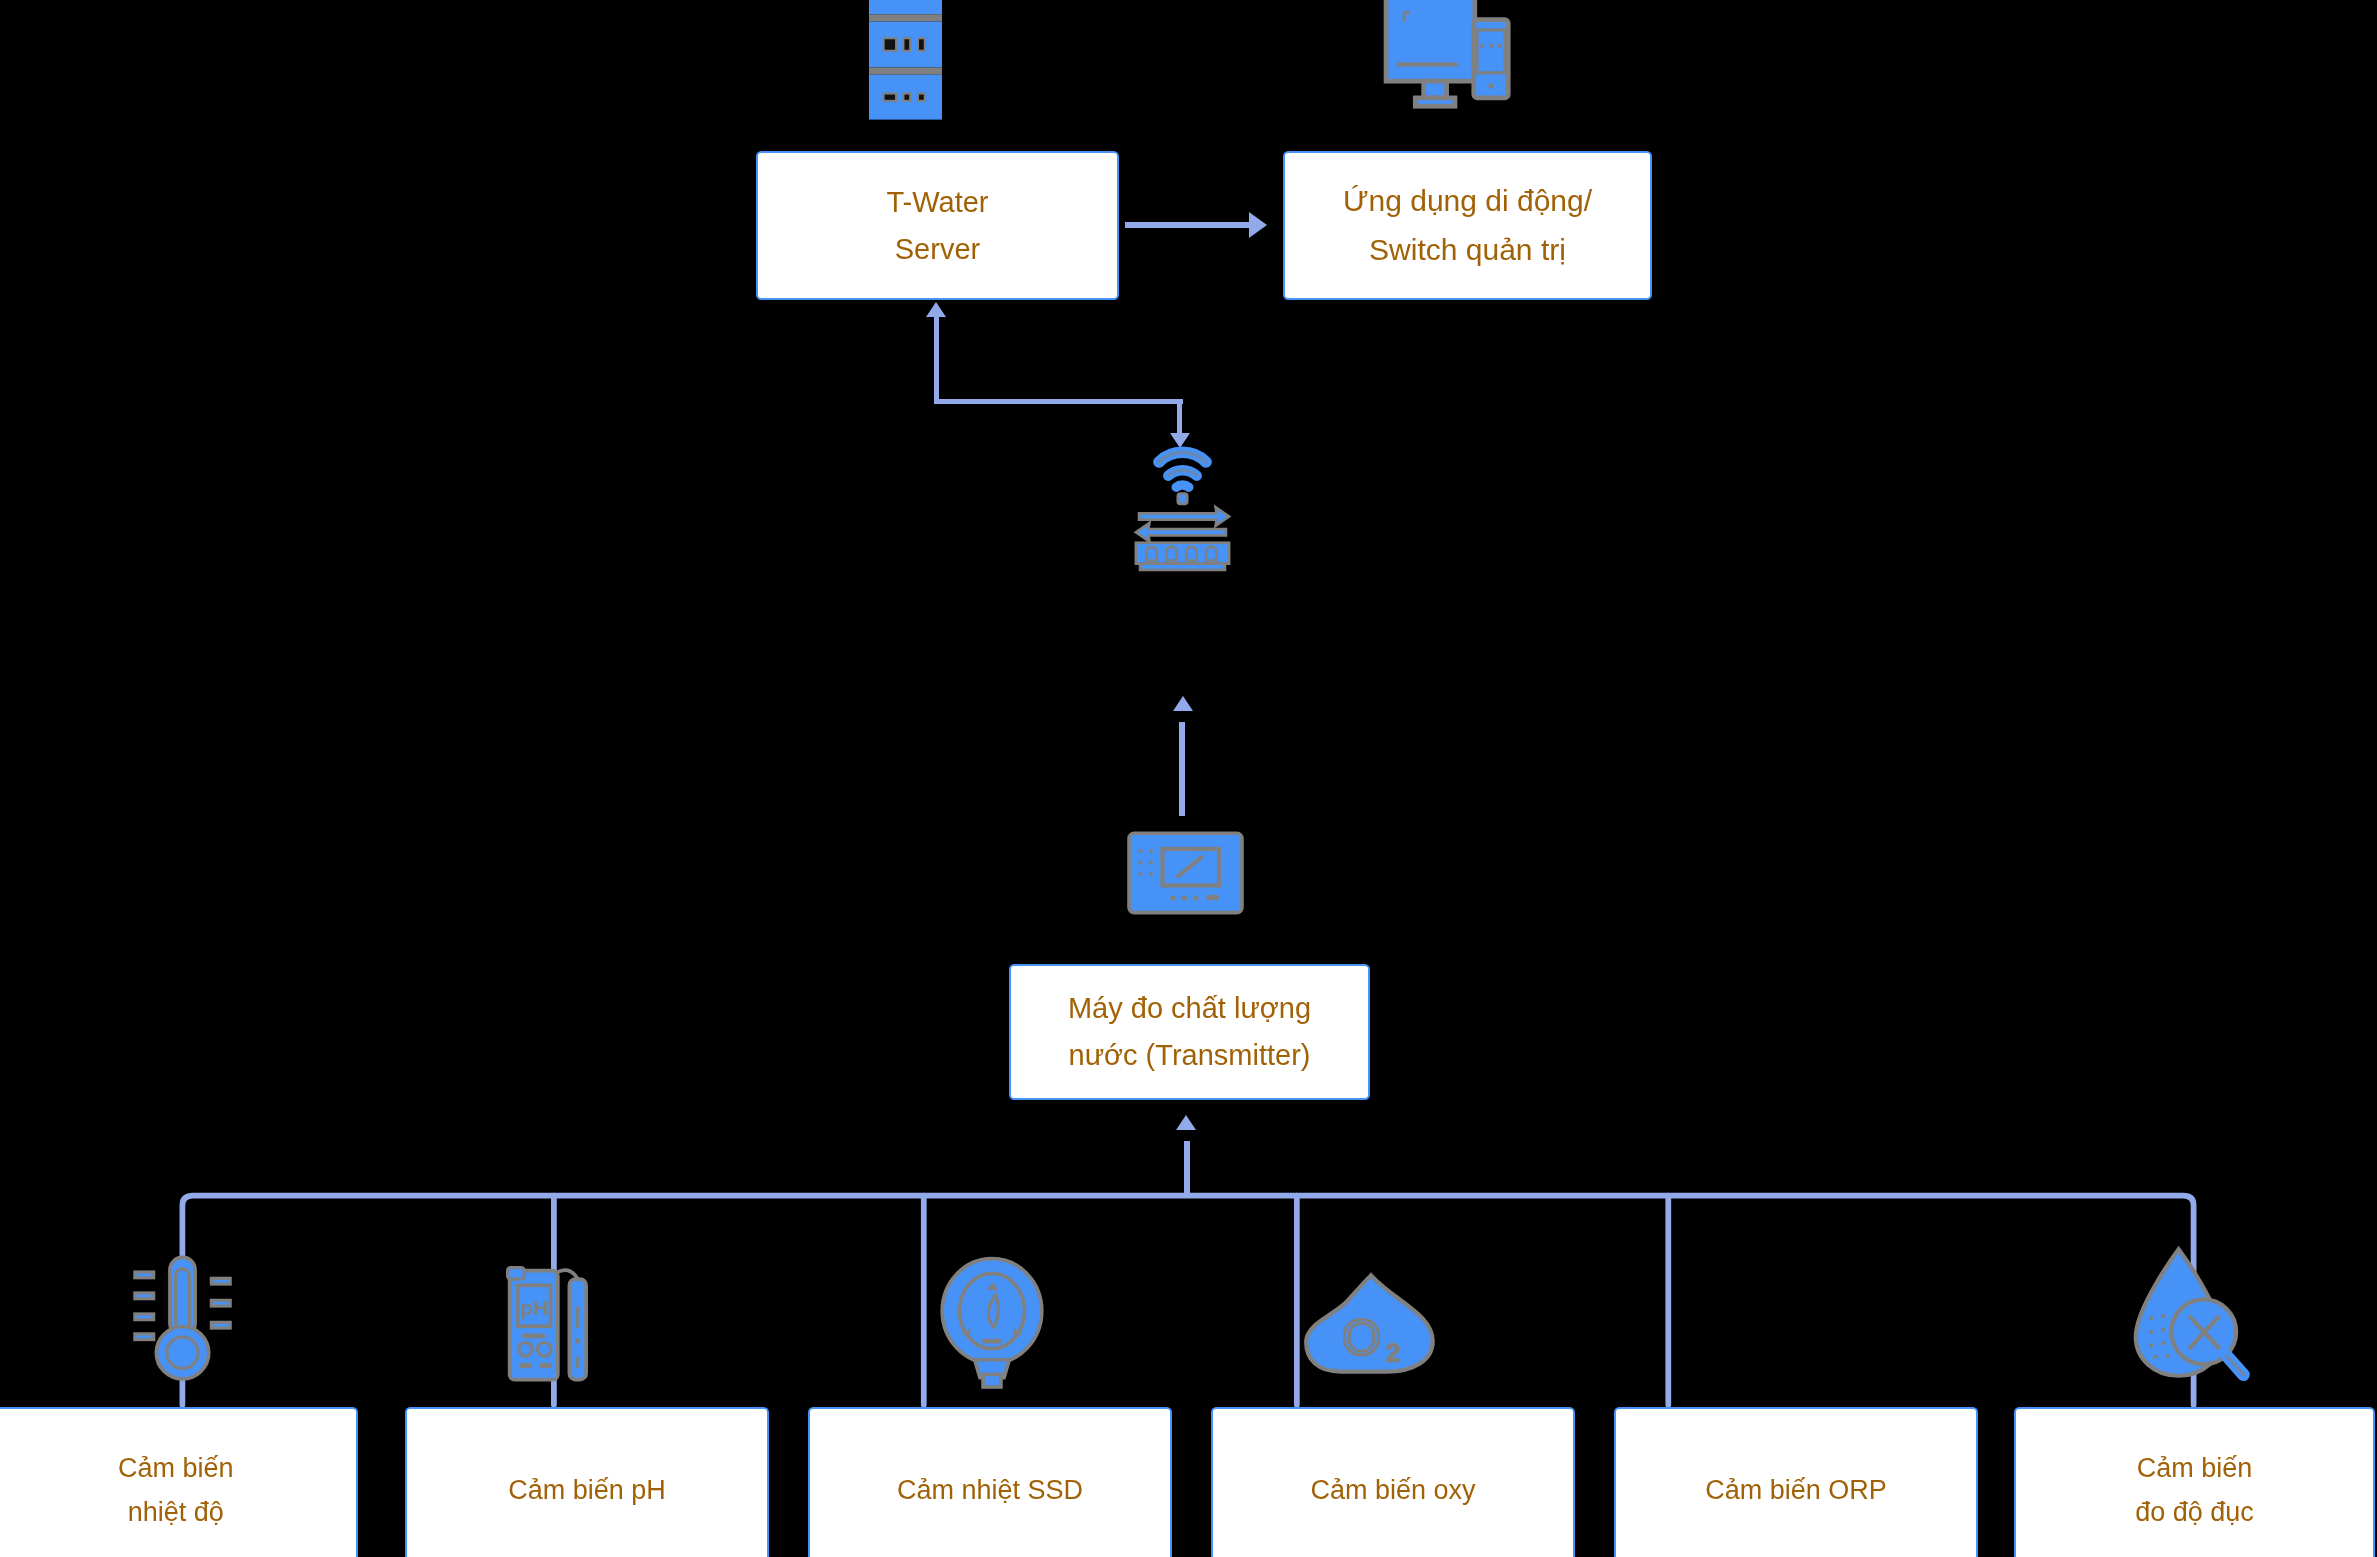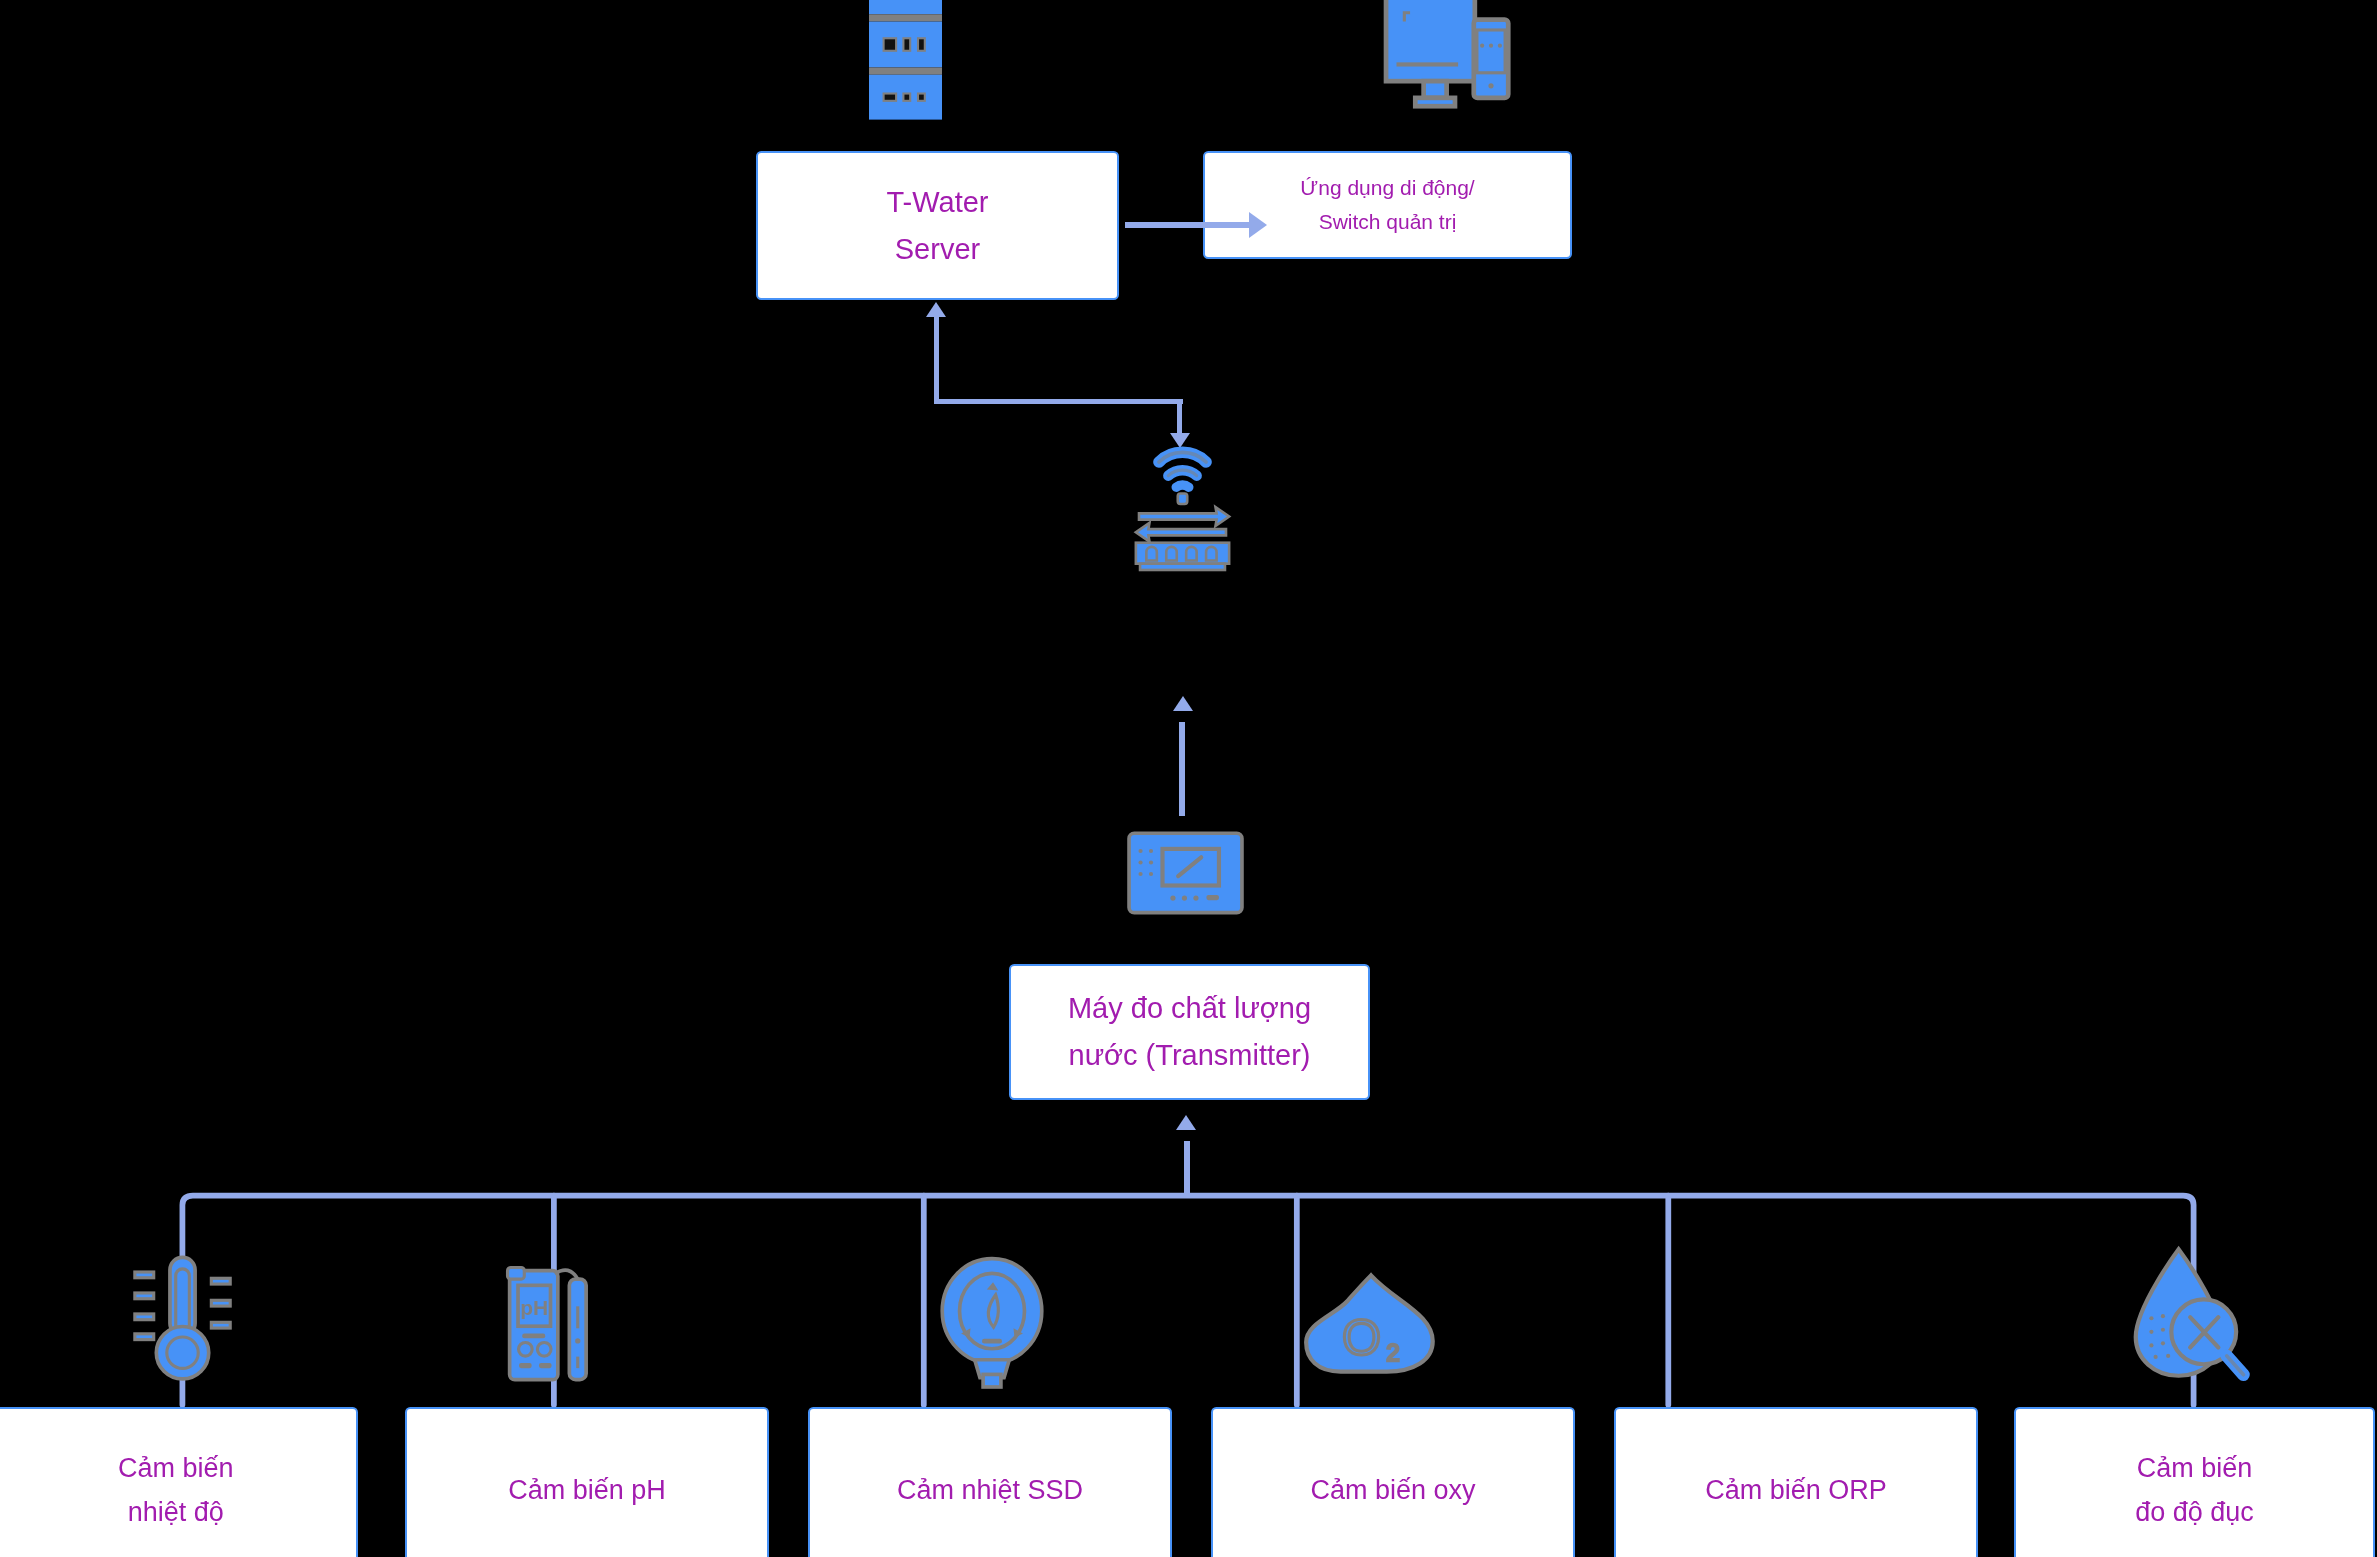--- a/index.html
+++ b/index.html
@@ -14,21 +14,21 @@
   .node{
     position:absolute;
     background:#ffffff;
     border:2.6px solid #4792f7;
     border-radius:5.2px;
     box-sizing:border-box;
     display:flex;
     flex-direction:column;
     align-items:center;
     justify-content:center;
-    color:#a21caf;
+    color:#a16207;
     text-align:center;
     line-height:1.62;
   }
   .node .ln{display:block;white-space:nowrap;}
 
   
   .icon{position:absolute;}
   .icon svg{display:block;width:100%;height:100%;overflow:visible;}
 
   
@@ -80,21 +80,21 @@
       <circle cx="220" cy="104" r="4" fill="#808080"></circle>
       <circle cx="203" cy="181" r="5" fill="#808080"></circle>
     </svg>
   </div>
 
   <div class="node" style="left:756px;top:151px;width:363px;height:149px;font-size:29px;">
     <span class="ln">T-Water</span>
     <span class="ln">Server</span>
   </div>
 
-  <div class="node" style="left:1203px;top:151px;width:369px;height:108px;font-size:21px;">
+  <div class="node" style="left:1283px;top:151px;width:369px;height:149px;font-size:30px;">
     <span class="ln">Ứng dụng di động/</span>
     <span class="ln">Switch quản trị</span>
   </div>
 
   <div class="conn conn-h" style="left:1125px;top:222px;width:126px;height:6.3px;"></div>
   <div class="arrowhead arrow-right" style="left:1249px;top:212px;"></div>
 
   <div class="arrowhead arrow-up" style="left:926px;top:302px;"></div>
   <div class="conn conn-v" style="left:934px;top:314px;width:5.2px;height:89px;"></div>
   <div class="conn conn-h" style="left:934px;top:399px;width:249px;height:5.2px;"></div>

